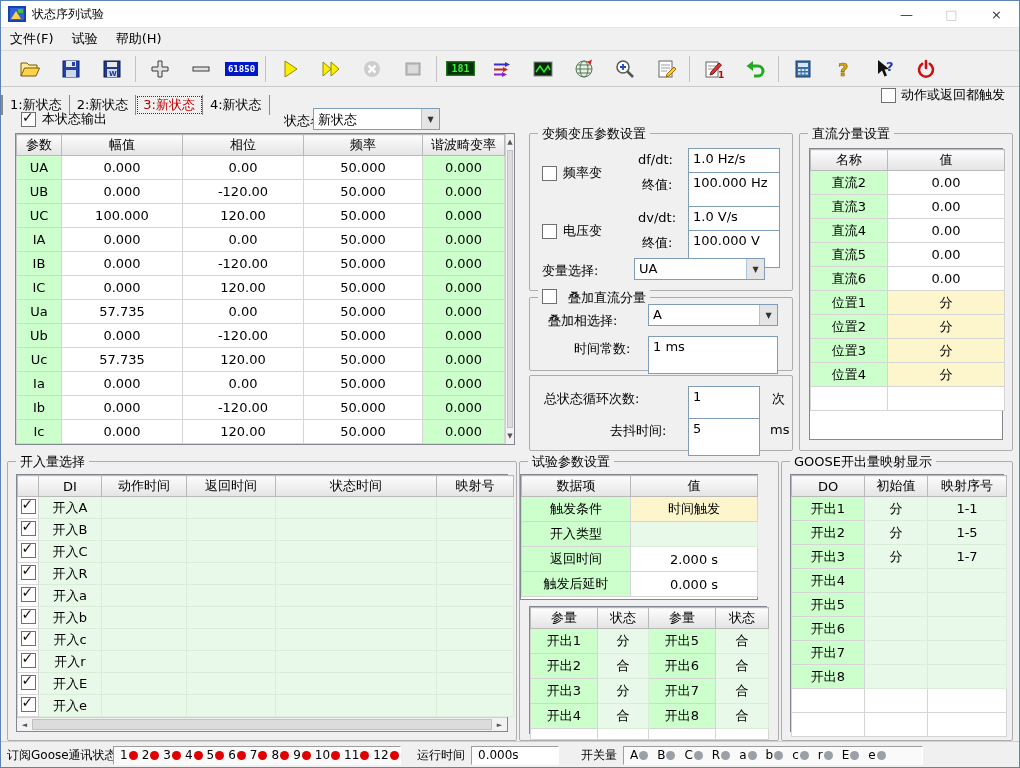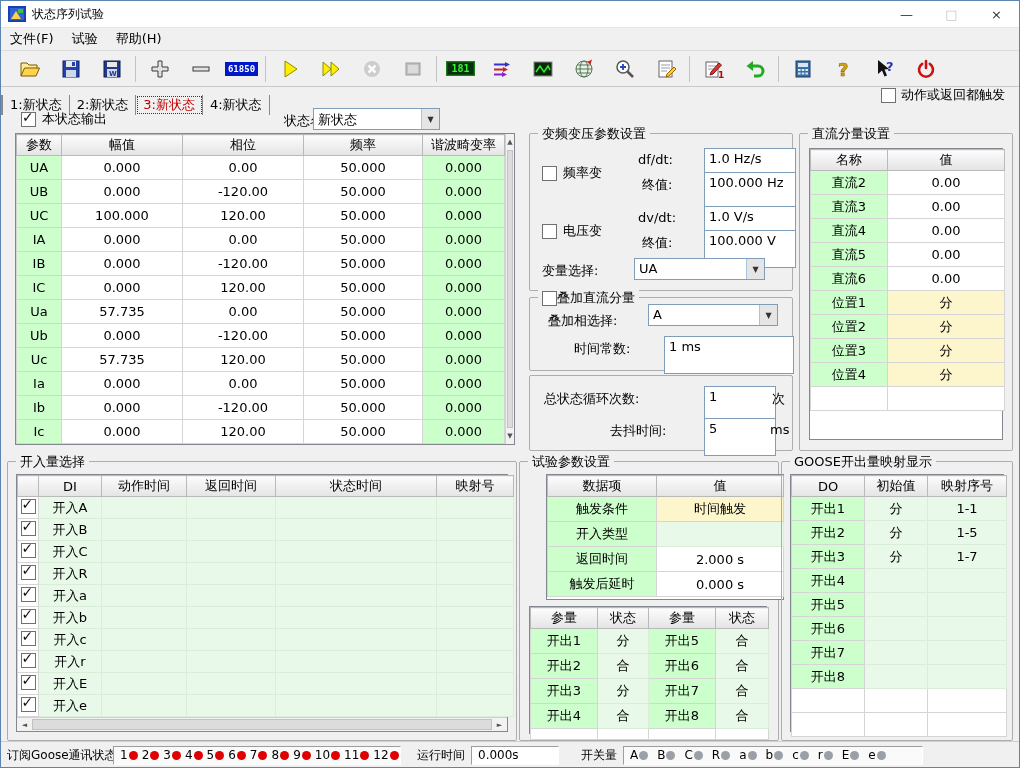--- a/index.html
+++ b/index.html
@@ -32,25 +32,25 @@
   .cb{width:13px;height:13px;border:1px solid #707070;background:#fff;display:inline-block;position:relative;flex:none;}
   .cb.on::after{content:"\2713";position:absolute;left:0px;top:-4px;font-size:14px;font-weight:bold;color:#111;}
   
   .staterow{position:absolute;left:0;top:106px;width:1018px;height:24px;}
   .outcb{position:absolute;left:20px;top:3px;display:flex;align-items:center;gap:6px;}
   .stlabel{position:absolute;left:283px;top:5px;}
   
   .combo{border:1px solid #7f9db9;background:#fff;height:22px;display:flex;box-sizing:border-box;}
   .combo .ctxt{flex:1;padding:2px 0 0 4px;overflow:hidden;white-space:nowrap;}
   .combo .cbtn{width:17px;background:#e5e5e5;border-left:1px solid #aac4dd;display:flex;align-items:center;justify-content:center;font-size:8px;color:#333;}
-  .tbox{border:1px solid #7f9db9;background:#fff;height:38px;box-sizing:border-box;padding:2px 0 0 4px;white-space:nowrap;overflow:hidden;margin-left:16px;}
+  .tbox{border:1px solid #7f9db9;background:#fff;height:38px;box-sizing:border-box;padding:2px 0 0 4px;white-space:nowrap;overflow:hidden;}
   
   .group{position:absolute;border:1px solid #adadad;border-radius:2px;}
   .legend{position:absolute;top:-9px;left:8px;background:#f0f0f0;padding:0 4px;white-space:nowrap;}
-  .legend-cb{display:flex;align-items:center;gap:0;}
+  .legend-cb{display:flex;gap:11px;}
   
   .sunken{border:1px solid #828790;background:#fff;box-sizing:border-box;}
   table{border-collapse:collapse;table-layout:fixed;}
   th{font-weight:normal;background:linear-gradient(#fcfcfc,#e4e4e4);border:1px solid #b9b9b9;padding:0;height:20px;overflow:hidden;white-space:nowrap;}
   td{border:1px solid #d5d5d5;text-align:center;padding:0;overflow:hidden;white-space:nowrap;}
   .c-label{background:#ccffcc;}
   .c-white{background:#ffffff;}
   .c-green{background:#ccffcc;}
   .c-lgreen{background:#e9f9e9;border-color:#d9edd9;}
   .c-yellow{background:#fdf6cd;}
@@ -588,21 +588,21 @@
       <div class="hscroll">
         <div class="harrow">◄</div>
         <div class="hthumb"></div>
         <div class="harrow">►</div>
       </div>
     </div>
   </div>
 
   <div class="group" style="left:518px;top:460px;width:258px;height:278px;">
     <span class="legend">试验参数设置</span>
-    <div class="sunken" style="position:absolute;left:26px;top:12px;width:238px;height:126px;">
+    <div class="sunken" style="position:absolute;left:0;top:12px;width:238px;height:126px;">
       <table id="test-table" style="width:236px;">
         <thead>
             <tr>
               <th style="width: 108px;">数据项</th>
               <th style="width: 126px;">值</th>
             </tr>
           </thead>
           <tbody>
             <tr>
               <td class="c-label" style="height: 24px;">触发条件</td>

